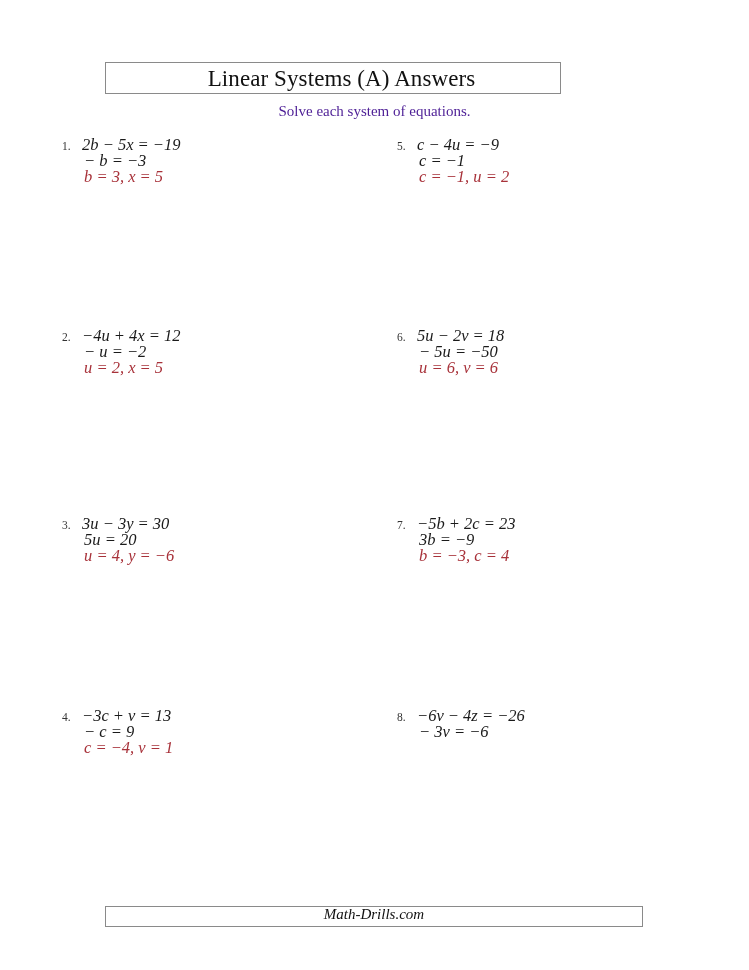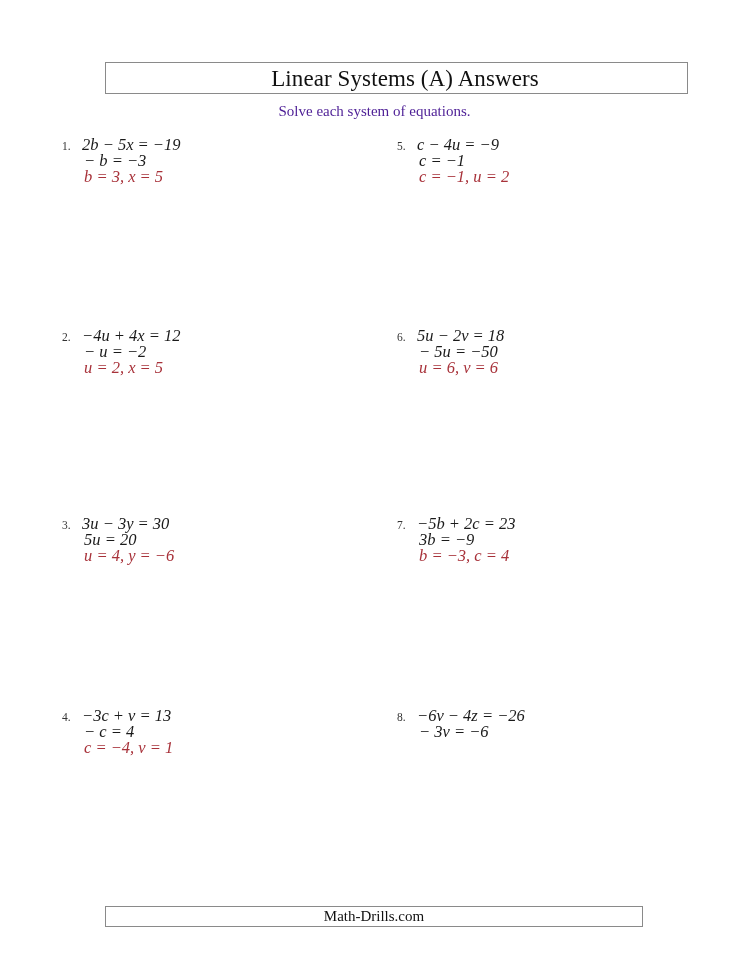--- a/index.html
+++ b/index.html
@@ -11,21 +11,21 @@
     }
     body {
       position: relative;
       font-family: "Liberation Serif", "DejaVu Serif", serif;
       color: #1a1a1a;
     }
     .title-box {
       position: absolute;
       left: 105px;
       top: 62px;
-      width: 583px;
+      width: 456px;
       height: 32px;
       border: 1.5px solid #8a8a8a;
       display: flex;
       align-items: center;
       justify-content: center;
       padding-left: 17px;
     }
     .title-text {
       font-size: 23px;
       line-height: 1;
@@ -79,22 +79,23 @@
     }
     .var { font-style: italic; }
     .footer-box {
       position: absolute;
       left: 105px;
       top: 906px;
       width: 538px;
       height: 21px;
       border: 1.5px solid #8a8a8a;
       display: flex;
-      align-items: center;
+      align-items: flex-start;
       justify-content: center;
+      font-style: italic;
     }
     .footer-text {
       font-size: 15px;
       line-height: 1;
       color: #111;
     }
   </style>
 </head>
 <body>
 
@@ -142,21 +143,21 @@
       <span class="ans var">u = 4, y = −6</span>
     </div>
 </div>
 
 <div class="problem" style="left:62px; top:708px;">
   <div class="row">
       <span class="num">4.</span>
       <span class="eq var">−3c + v = 13</span>
     </div>
   <div class="row">
-      <span class="eq2 var">− c = 4</span>
+      <span class="eq2 var">− c = 9</span>
     </div>
   <div class="row">
       <span class="ans var">c = −4, v = 1</span>
     </div>
 </div>
 
 <div class="problem" style="left:397px; top:137px;">
   <div class="row">
       <span class="num">5.</span>
       <span class="eq var">c − 4u = −9</span>

